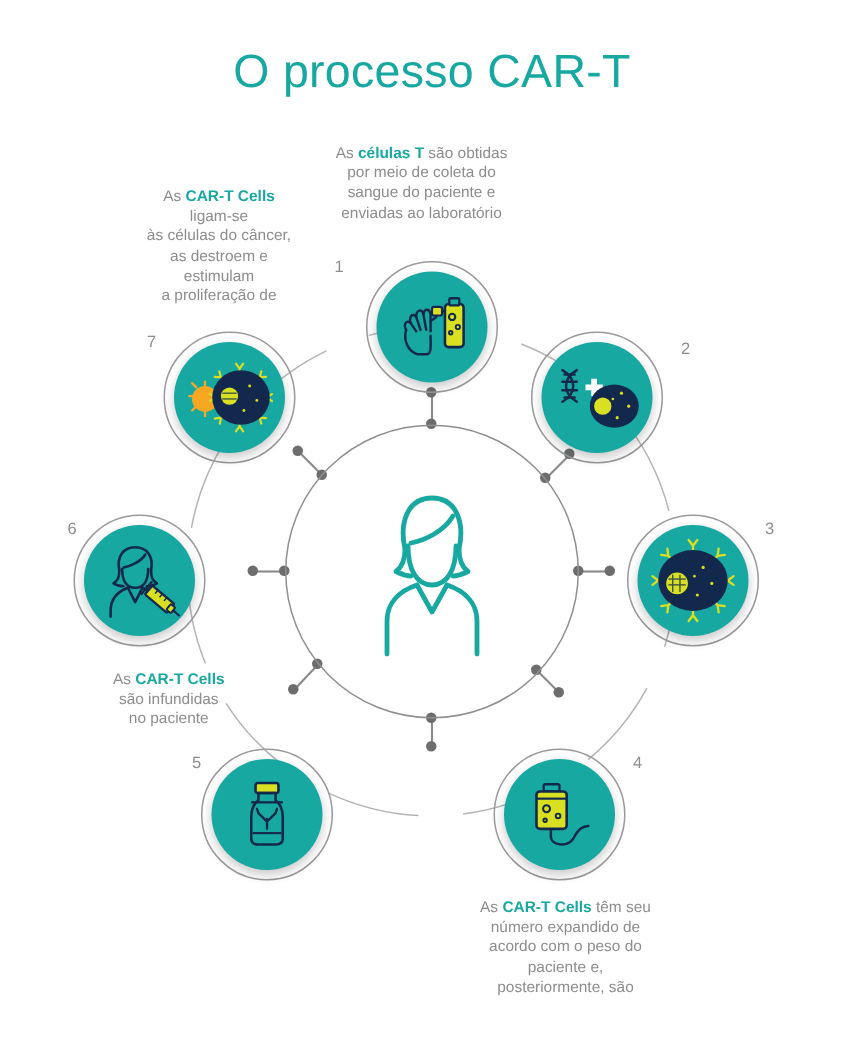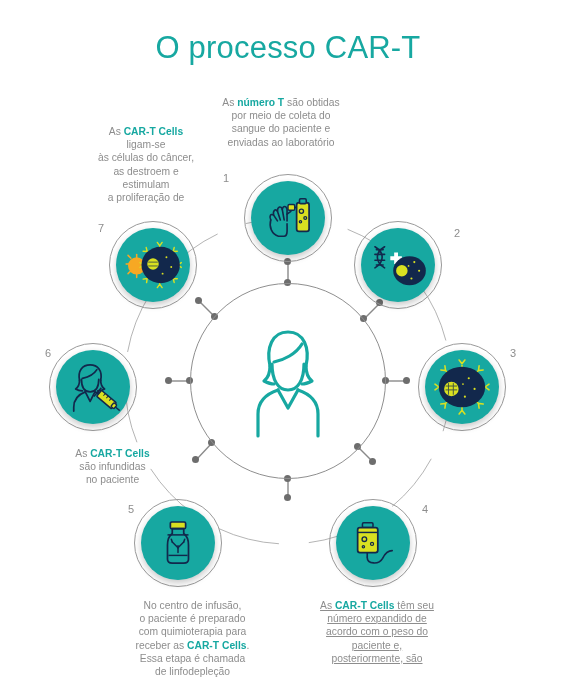--- a/index.html
+++ b/index.html
@@ -144,21 +144,21 @@
         <path d="M33 13 C40 13 40 10 40 8" fill="none" stroke="#12284c" stroke-width="1.7" stroke-linecap="round"></path>
         <rect x="35" y="8" width="13" height="30" rx="2.5" fill="#d9e021" stroke="#12284c" stroke-width="1.8"></rect>
         <rect x="38" y="4" width="7" height="5" rx="1.2" fill="#17a8a1" stroke="#12284c" stroke-width="1.6"></rect>
         <circle cx="40" cy="17" r="2.2" fill="none" stroke="#12284c" stroke-width="1.4"></circle>
         <circle cx="44" cy="24" r="1.5" fill="none" stroke="#12284c" stroke-width="1.3"></circle>
         <circle cx="39" cy="28" r="1.2" fill="none" stroke="#12284c" stroke-width="1.3"></circle>
       </svg>
     </div>
   </div>
   <div class="num" style="left:219px;top:172px;">1</div>
-  <div class="tx ta-c" style="left:197px;top:96px;width:168px;">As <b>número T</b> são obtidas
+  <div class="tx ta-c" style="left:197px;top:96px;width:168px;">As <b>células T</b> são obtidas
 por meio de coleta do
 sangue do paciente e
 enviadas ao laboratório</div>
 
   <div class="ring" style="left:354px;top:221px;"></div>
   <div class="node" style="left:361px;top:228px;">
     <div>
       <svg viewBox="0 0 60 50" width="58" height="48">
         <g stroke="#12284c" stroke-width="1.7" fill="none" stroke-linecap="round">
           <path d="M6 6 C16 12 16 22 6 28"></path>
@@ -236,21 +236,21 @@
         <line x1="9" y1="14" x2="30" y2="14" stroke="#12284c" stroke-width="1.5"></line>
         <circle cx="16" cy="21" r="2.4" fill="none" stroke="#12284c" stroke-width="1.4"></circle>
         <circle cx="24" cy="26" r="1.6" fill="none" stroke="#12284c" stroke-width="1.3"></circle>
         <circle cx="15" cy="29" r="1.2" fill="none" stroke="#12284c" stroke-width="1.3"></circle>
         <path d="M19 35 L19 40" stroke="#12284c" stroke-width="1.7"></path>
         <path d="M19 40 C19 47 31 48 35 41 C38 35 42 33 45 33" fill="none" stroke="#12284c" stroke-width="1.7" stroke-linecap="round"></path>
       </svg>
     </div>
   </div>
   <div class="num" style="left:418px;top:503px;">4</div>
-  <div class="tx ta-c" style="left:297px;top:599px;width:160px;text-decoration:underline;">As <b>CAR-T Cells</b> têm seu
+  <div class="tx ta-c" style="left:297px;top:599px;width:160px;">As <b>CAR-T Cells</b> têm seu
 número expandido de
 acordo com o peso do
 paciente e,
 posteriormente, são</div>
 
   <div class="ring" style="left:134px;top:499px;"></div>
   <div class="node" style="left:141px;top:506px;">
     <div>
       <svg viewBox="0 0 44 50" width="42" height="48">
         <rect x="14" y="3" width="16" height="7" rx="1.5" fill="#d9e021" stroke="#12284c" stroke-width="1.8"></rect>
@@ -261,26 +261,20 @@
           <path d="M22 35 L22 28"></path>
           <path d="M22 30 L16 24"></path>
           <path d="M22 30 L28 24"></path>
           <path d="M16 24 L15 21"></path>
           <path d="M28 24 L29 21"></path>
         </g>
       </svg>
     </div>
   </div>
   <div class="num" style="left:124px;top:503px;">5</div>
-  <div class="tx ta-c" style="left:105px;top:599px;width:175px;">No centro de infusão,
-o paciente é preparado
-com quimioterapia para
-receber as <b>CAR-T Cells</b>.
-Essa etapa é chamada
-de linfodepleção</div>
 
   <div class="ring" style="left:49px;top:343px;"></div>
   <div class="node" style="left:56px;top:350px;">
     <div>
       <svg viewBox="0 0 56 54" width="54" height="52">
         <g fill="none" stroke="#12284c" stroke-width="1.8" stroke-linecap="round" stroke-linejoin="round">
           <path d="M14 20 C12 10 17 4 25 4 C33 4 38 10 36 20"></path>
           <path d="M16 19 C16 27 19 32 25 32 C31 32 34 27 34 19"></path>
           <path d="M17 18 C22 17 29 14 32 9"></path>
           <path d="M14 20 C14 25 13 27 10 29 C13 31 15 31 17 31"></path>

